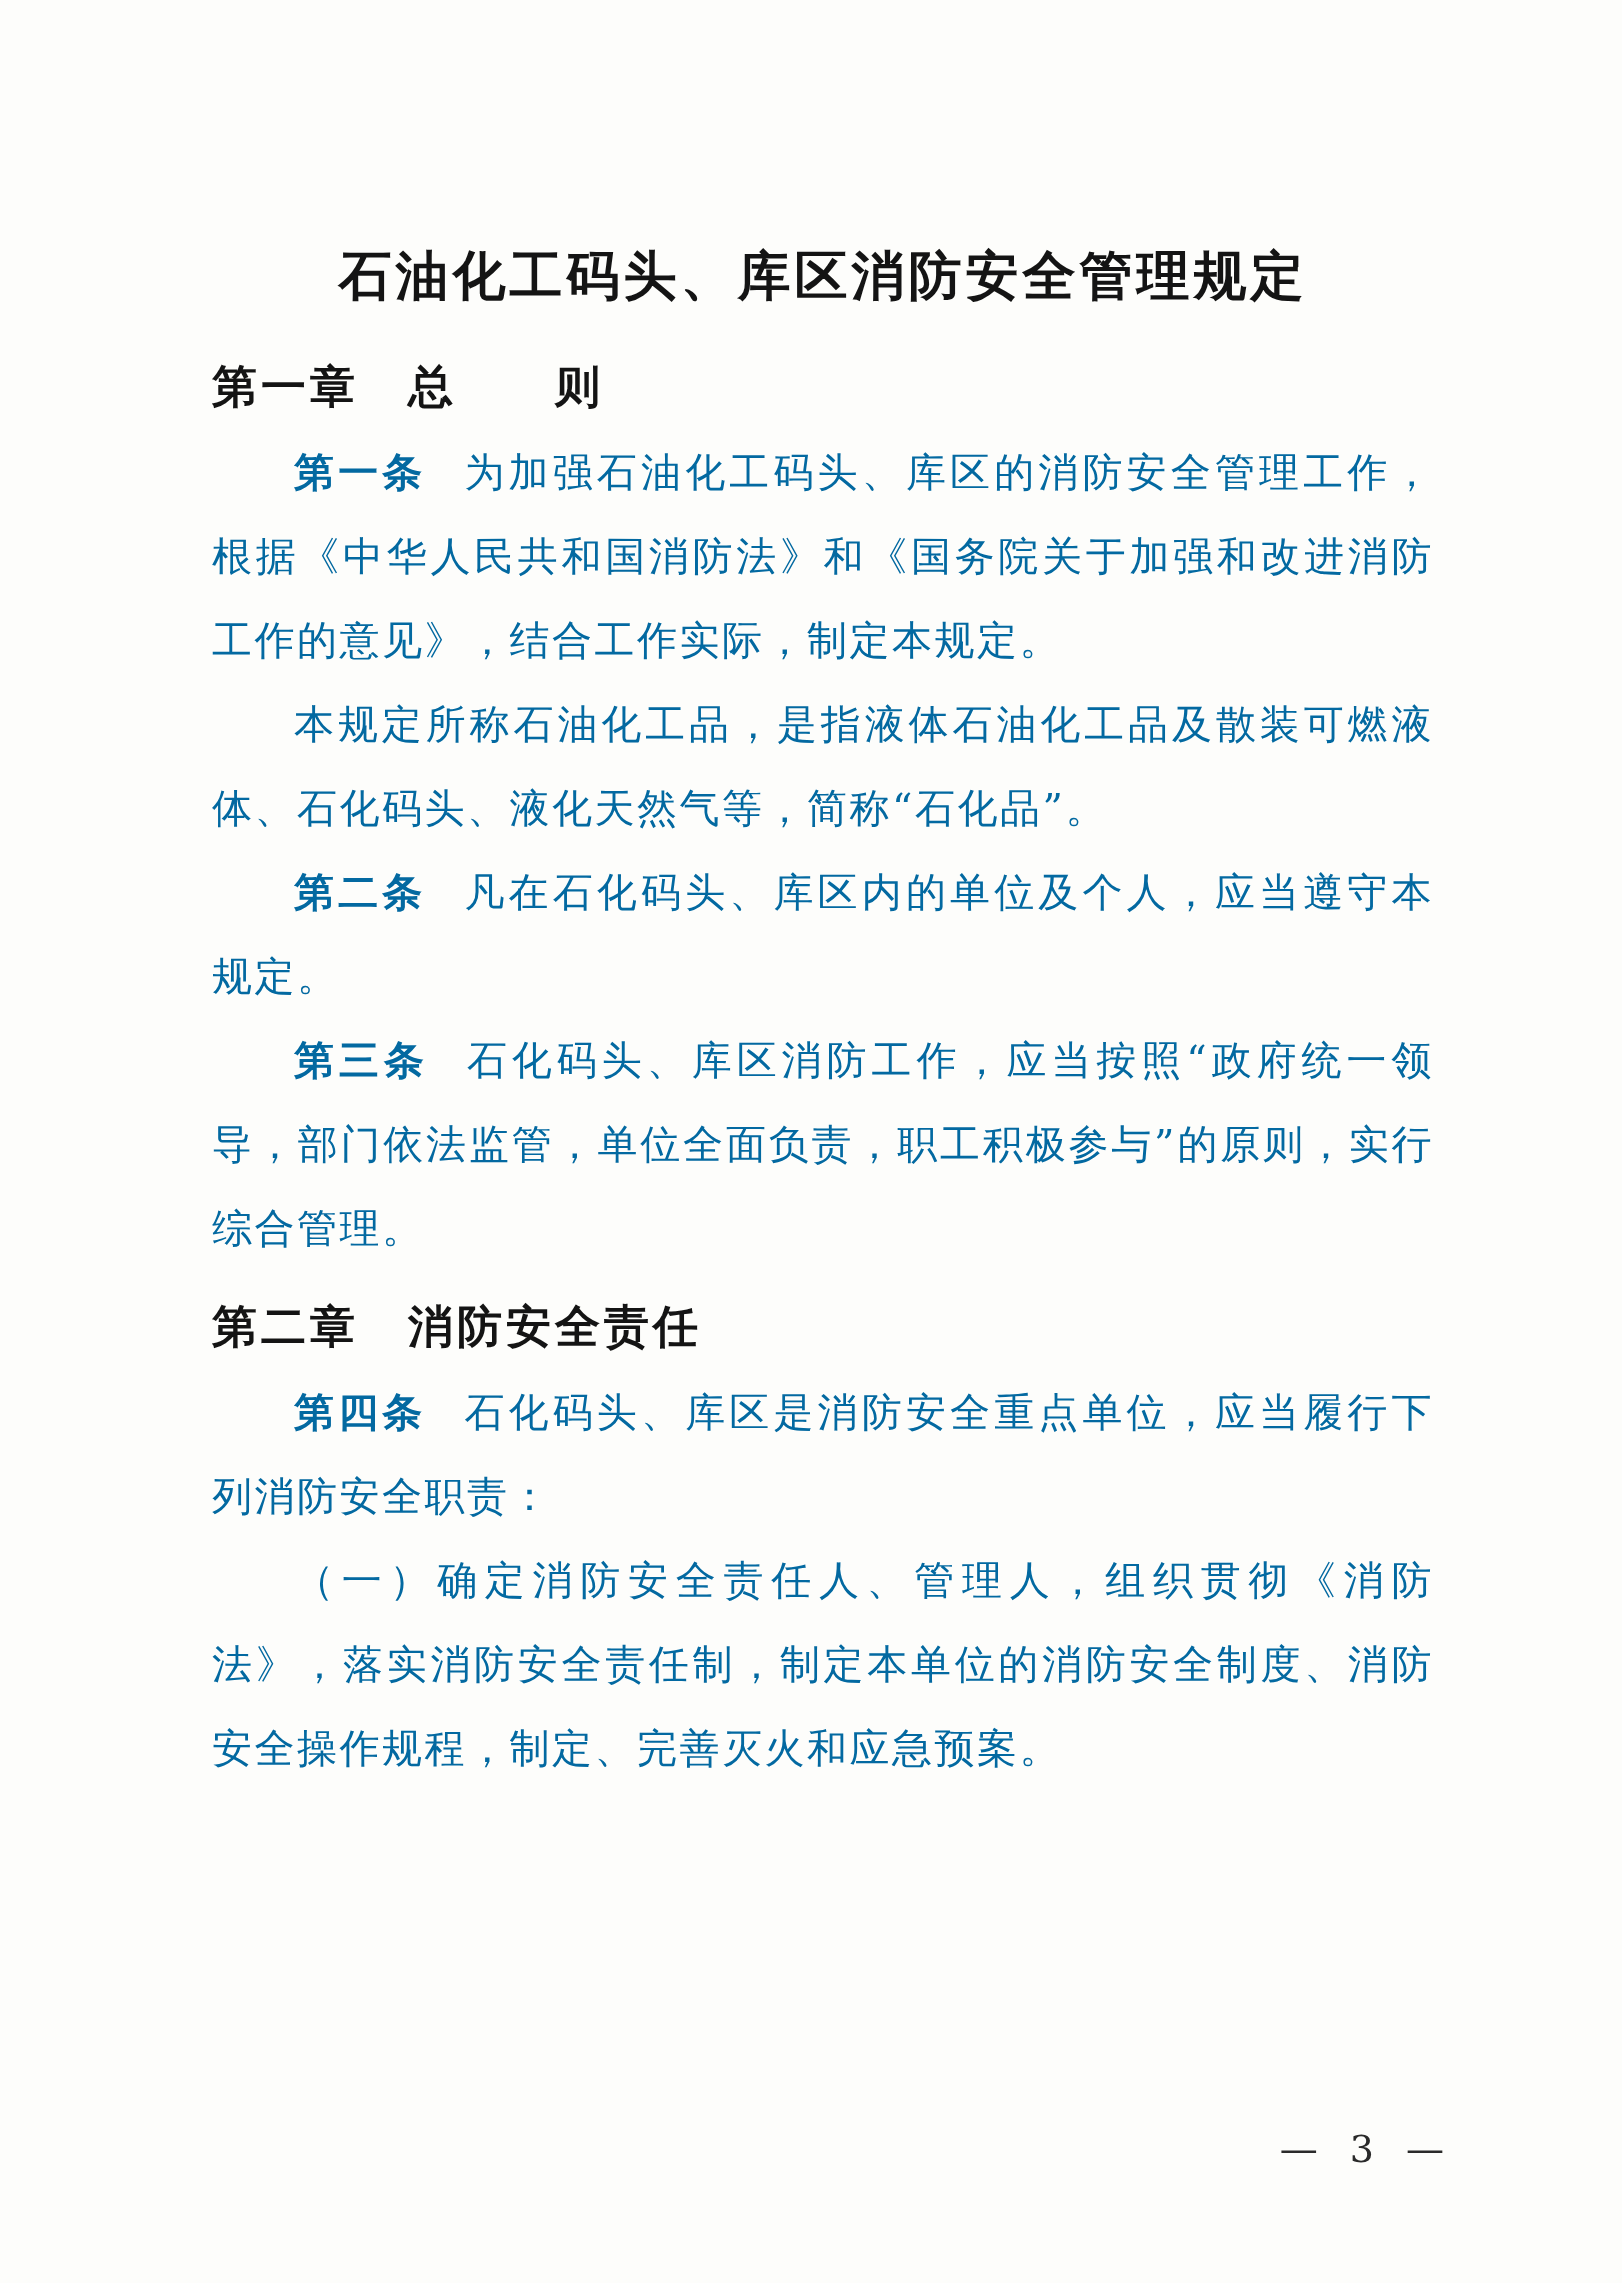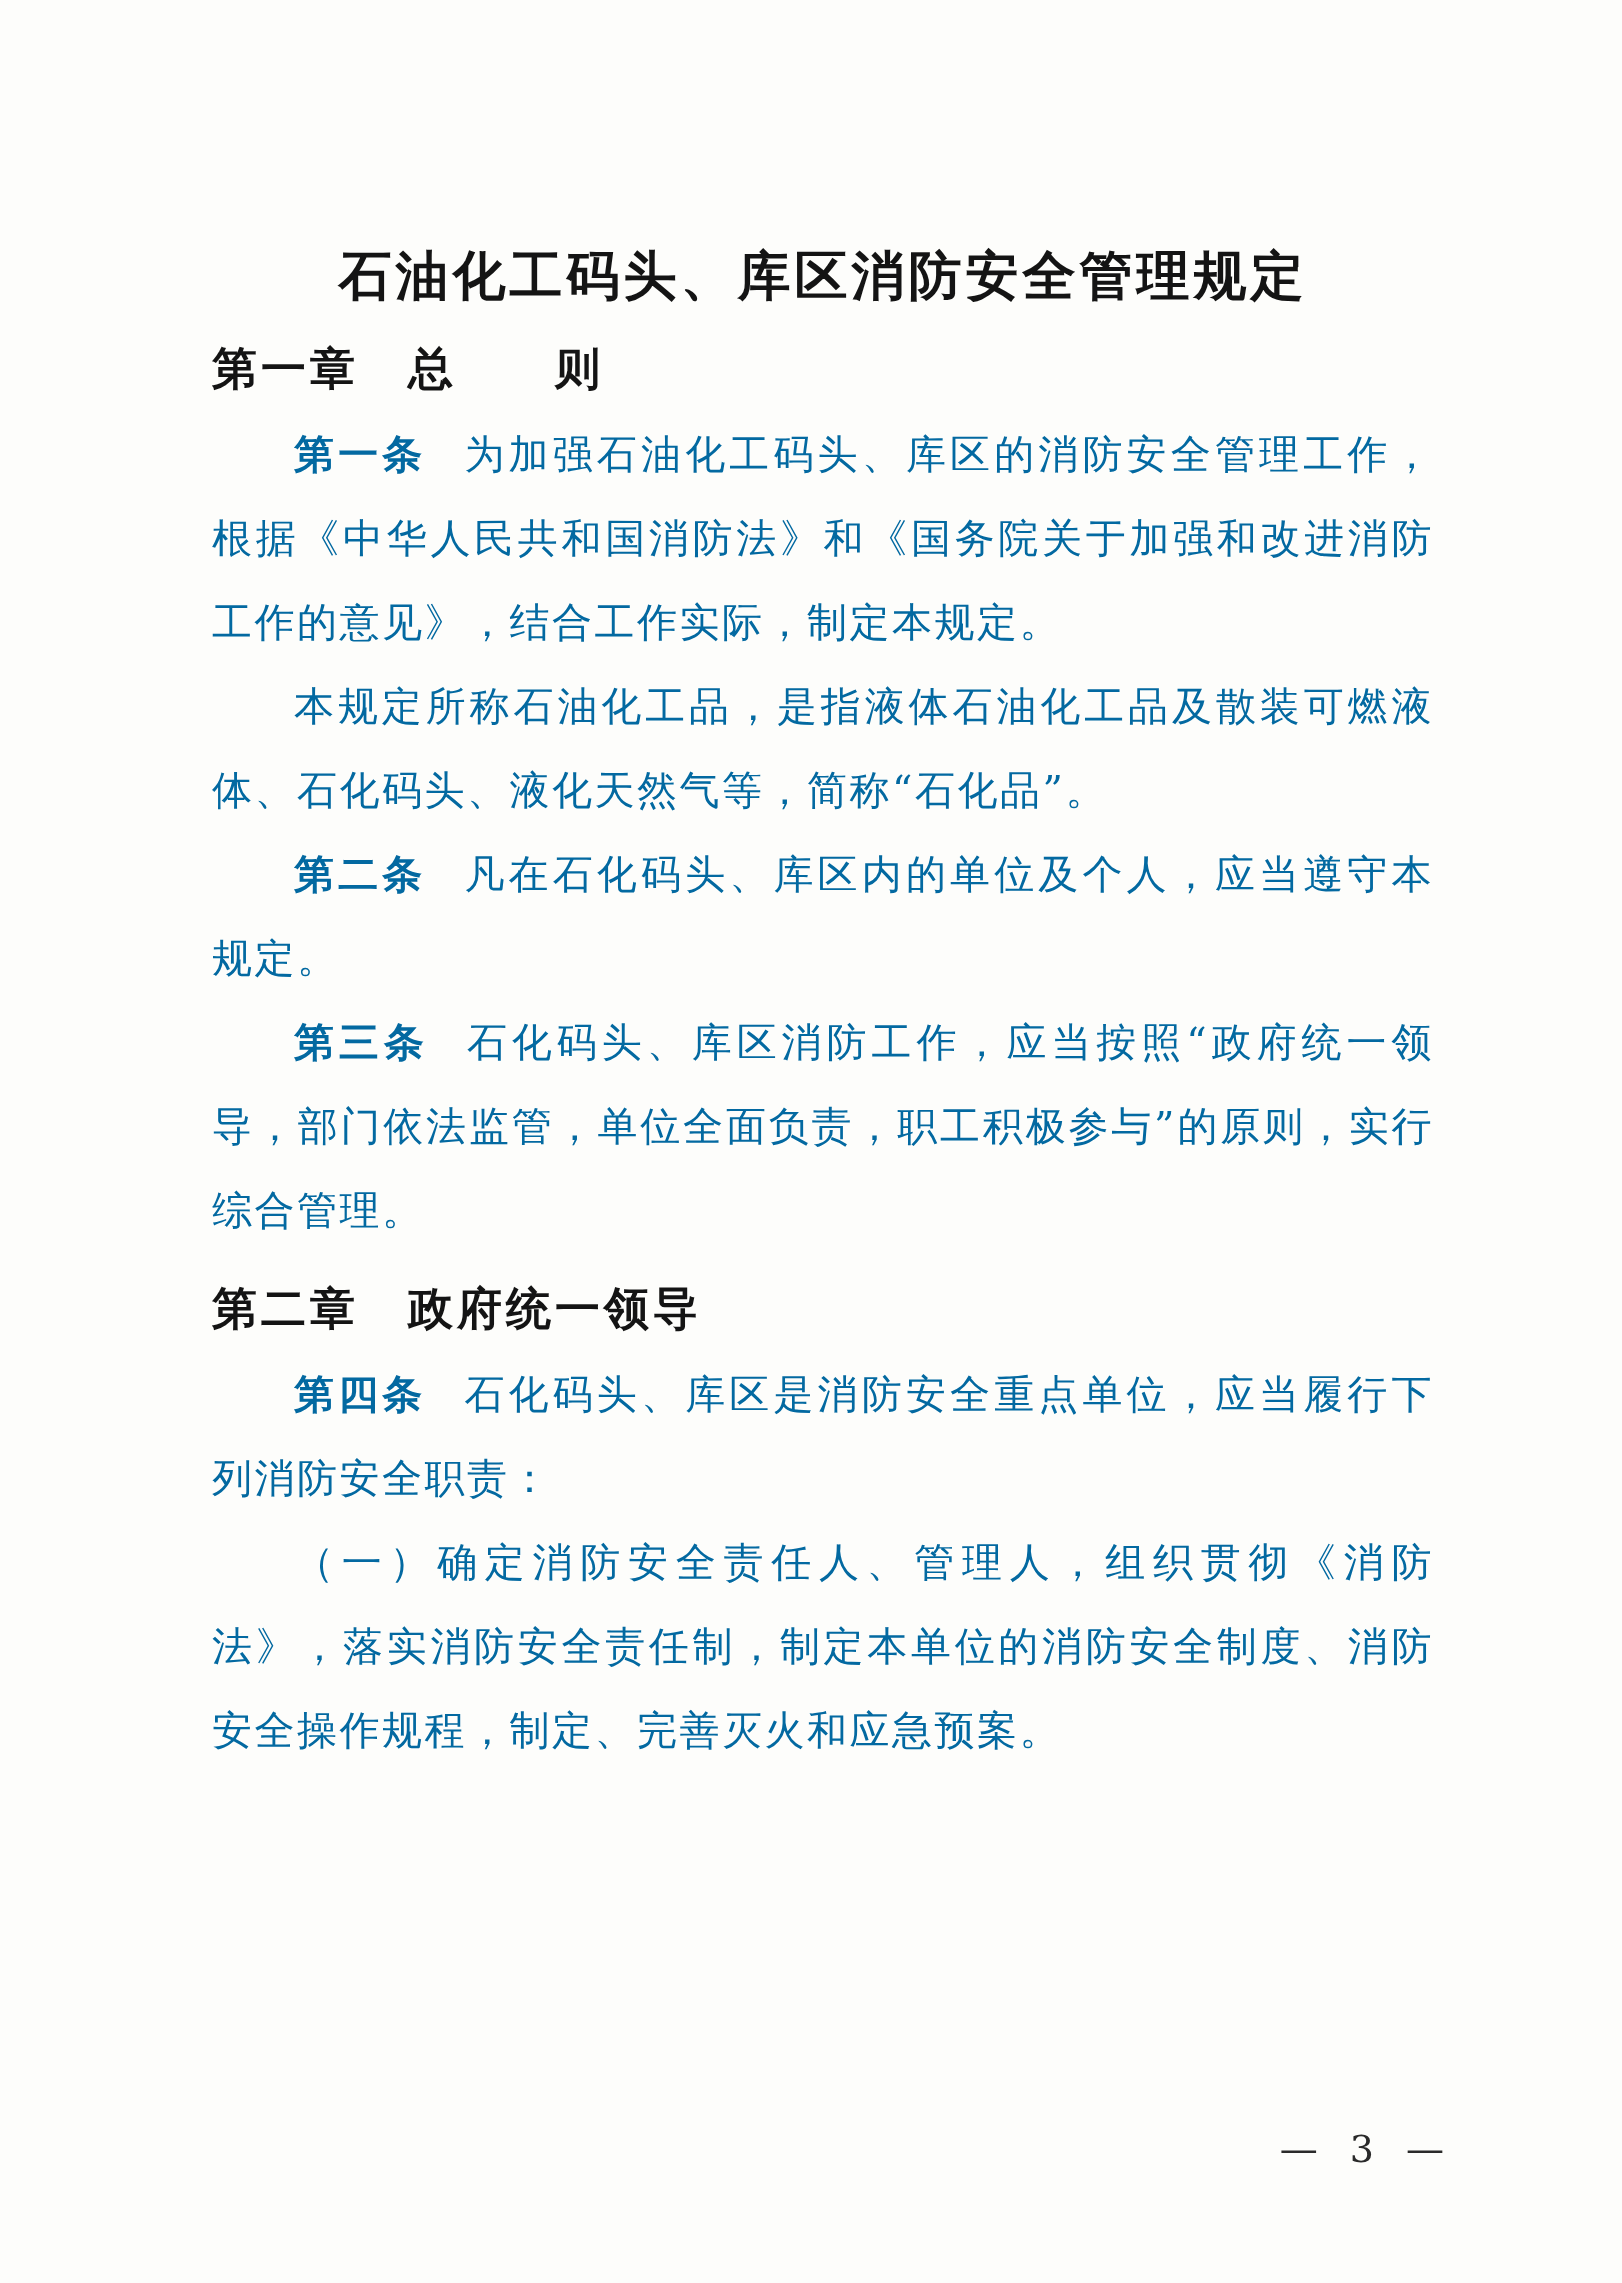--- a/index.html
+++ b/index.html
@@ -16,21 +16,21 @@
     font-family: "DejaVu Serif", "Liberation Serif", serif;
     overflow: hidden;
   }
   .content {
     position: absolute;
     left: 212px;
     top: 242px;
     width: 1222px;
   }
   .doc-title {
-    margin: 0 0 32px 0;
+    margin: 0 0 50px 0;
     font-size: 53px;
     font-weight: 700;
     letter-spacing: 4px;
     text-align: center;
     line-height: 66px;
     white-space: nowrap;
   }
   .chapter-heading {
     margin: 0 0 14px 0;
     font-size: 45px;
@@ -76,21 +76,21 @@
 
     <p class="para"><span class="lead">第一条</span><span>为加强石油化工码头、库区的消防安全管理工作，根据《中华人民共和国消防法》和《国务院关于加强和改进消防工作的意见》，结合工作实际，制定本规定。</span></p>
 
     <p class="para"><span>本规定所称石油化工品，是指液体石油化工品及散装可燃液体、石化码头、液化天然气等，简称“石化品”。</span></p>
 
 
     <p class="para"><span class="lead">第二条</span><span>凡在石化码头、库区内的单位及个人，应当遵守本规定。</span></p>
 
     <p class="para"><span class="lead">第三条</span><span>石化码头、库区消防工作，应当按照“政府统一领导，部门依法监管，单位全面负责，职工积极参与”的原则，实行综合管理。</span></p>
 
-    <h2 class="chapter-heading second">第二章　政府统一领导</h2>
+    <h2 class="chapter-heading second">第二章　消防安全责任</h2>
 
     <p class="para"><span class="lead">第四条</span><span>石化码头、库区是消防安全重点单位，应当履行下列消防安全职责：</span></p>
 
     <p class="para"><span>（一）确定消防安全责任人、管理人，组织贯彻《消防法》，落实消防安全责任制，制定本单位的消防安全制度、消防安全操作规程，制定、完善灭火和应急预案。</span></p>
 
   </div>
 
   <div class="page-number">— 3 —</div>
 </div>
 

